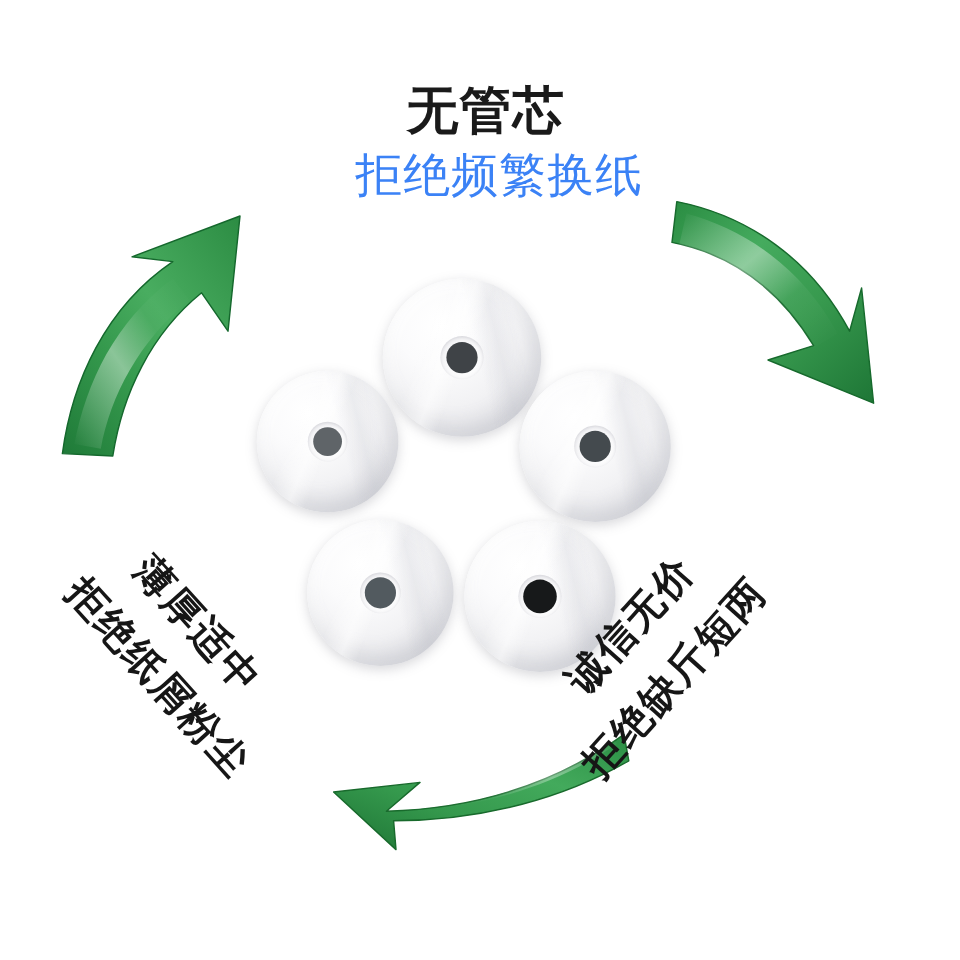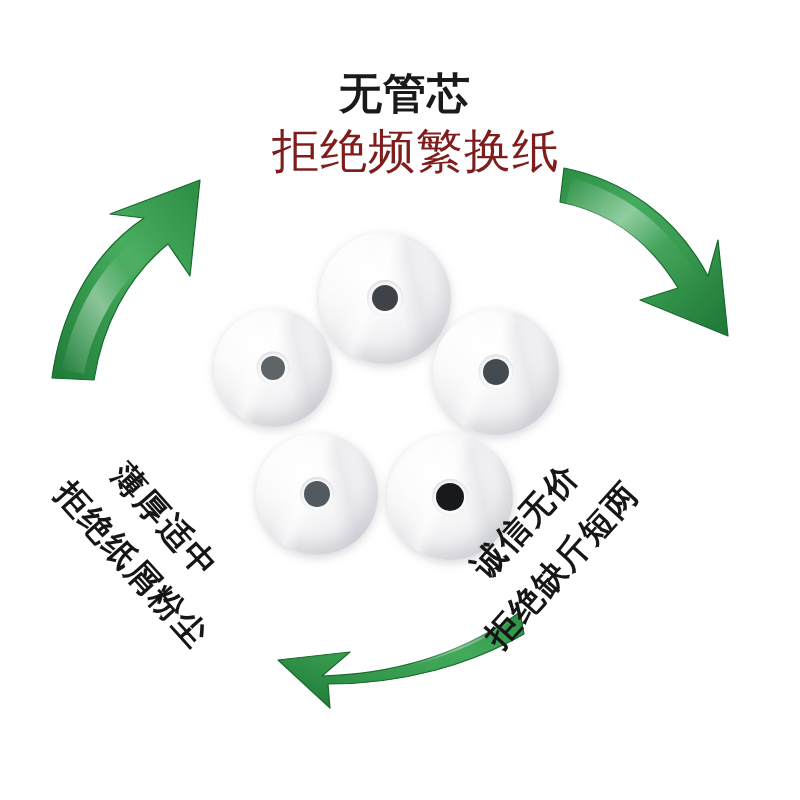--- a/index.html
+++ b/index.html
@@ -29,23 +29,23 @@
     display: block;
     font-size: 43px;
     font-weight: bold;
     color: #1a1a1a;
     letter-spacing: 1px;
     padding-left: 10px;
   }
   #title-sub {
     display: block;
     margin-top: 12px;
-    font-size: 47px;
+    font-size: 39px;
     font-weight: 500;
-    color: #7f1d1d;
+    color: #3b82f6;
     letter-spacing: 1px;
     padding-left: 32px;
   }
 
   
   .roll {
     position: absolute;
     border-radius: 50%;
   }
   .roll .disc {

